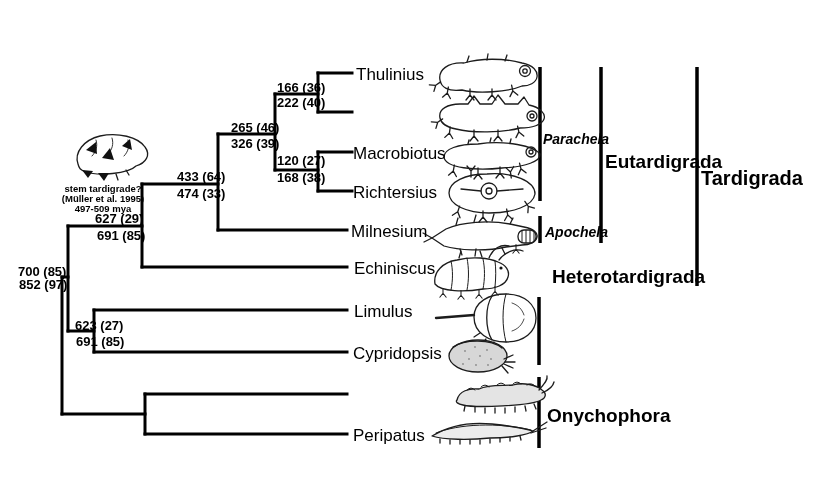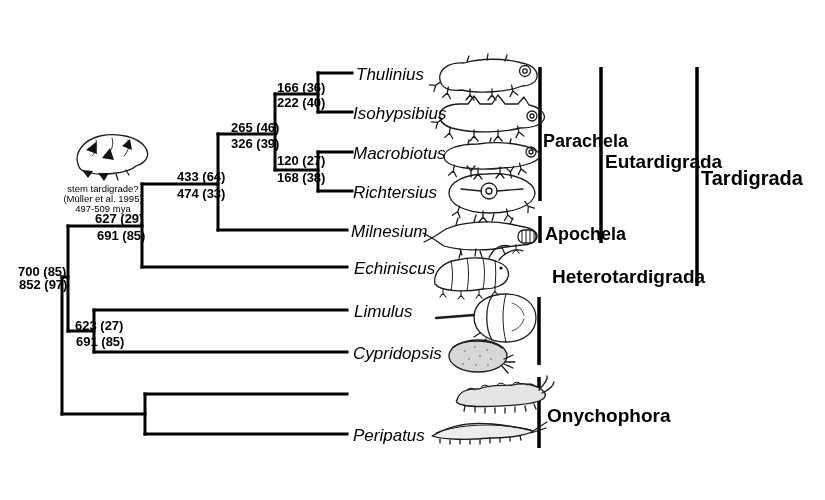--- a/index.html
+++ b/index.html
@@ -10,28 +10,28 @@
     font-family:"Liberation Sans", sans-serif;
     color:#000;
     overflow:hidden;
   }
   #tree-svg{position:absolute;left:0;top:0;}
   .branch{stroke:#000;stroke-width:3;stroke-linecap:square;}
   .bracket{stroke:#000;stroke-width:3.5;stroke-linecap:butt;}
   .illo{stroke:#1c1c1c;stroke-width:1.3;fill:none;stroke-linecap:round;stroke-linejoin:round;}
   .lbl{position:absolute;white-space:nowrap;line-height:1;}
   .num{font-size:13px;font-weight:bold;letter-spacing:0px;}
-  .taxon{font-size:17px;font-style:italic;line-height:18px;}
-  .clade-sm{font-size:18px;font-weight:bold;}
+  .taxon{font-size:17px;line-height:18px;}
+  .clade-sm{font-size:14px;font-weight:bold;font-style:italic;}
   .clade-md{font-size:19px;font-weight:bold;}
   .clade-lg{font-size:19px;font-weight:bold;}
   .clade-xl{font-size:20px;font-weight:bold;}
   .fossil-note{
     position:absolute;left:58px;top:184px;width:90px;
-    text-align:center;font-size:9.5px;font-weight:normal;line-height:10px;
+    text-align:center;font-size:9.5px;font-weight:bold;line-height:10px;
   }
 </style>
 </head>
 <body>
 
 <div id="figure">
 
   <svg id="tree-svg" width="825" height="500" viewBox="0 0 825 500">
 
     <g>
@@ -213,21 +213,20 @@
   <div class="lbl num" style="left:75px;top:319px">623 (27)</div>
   <div class="lbl num" style="left:76px;top:335px">691 (85)</div>
 
   <div class="fossil-note">
     <div>stem tardigrade?</div>
     <div>(Müller et al. 1995)</div>
     <div>497-509 mya</div>
   </div>
 
   <div class="lbl taxon" style="left:356px;top:66px">Thulinius</div>
-  <div class="lbl taxon" style="left:353px;top:105px">Isohypsibius</div>
   <div class="lbl taxon" style="left:353px;top:145px">Macrobiotus</div>
   <div class="lbl taxon" style="left:353px;top:184px">Richtersius</div>
   <div class="lbl taxon" style="left:351px;top:223px">Milnesium</div>
   <div class="lbl taxon" style="left:354px;top:260px">Echiniscus</div>
   <div class="lbl taxon" style="left:354px;top:303px">Limulus</div>
   <div class="lbl taxon" style="left:353px;top:345px">Cypridopsis</div>
   <div class="lbl taxon" style="left:353px;top:427px">Peripatus</div>
 
   <div class="lbl clade-sm" style="left:543px;top:132px">Parachela</div>
   <div class="lbl clade-sm" style="left:545px;top:225px">Apochela</div>

